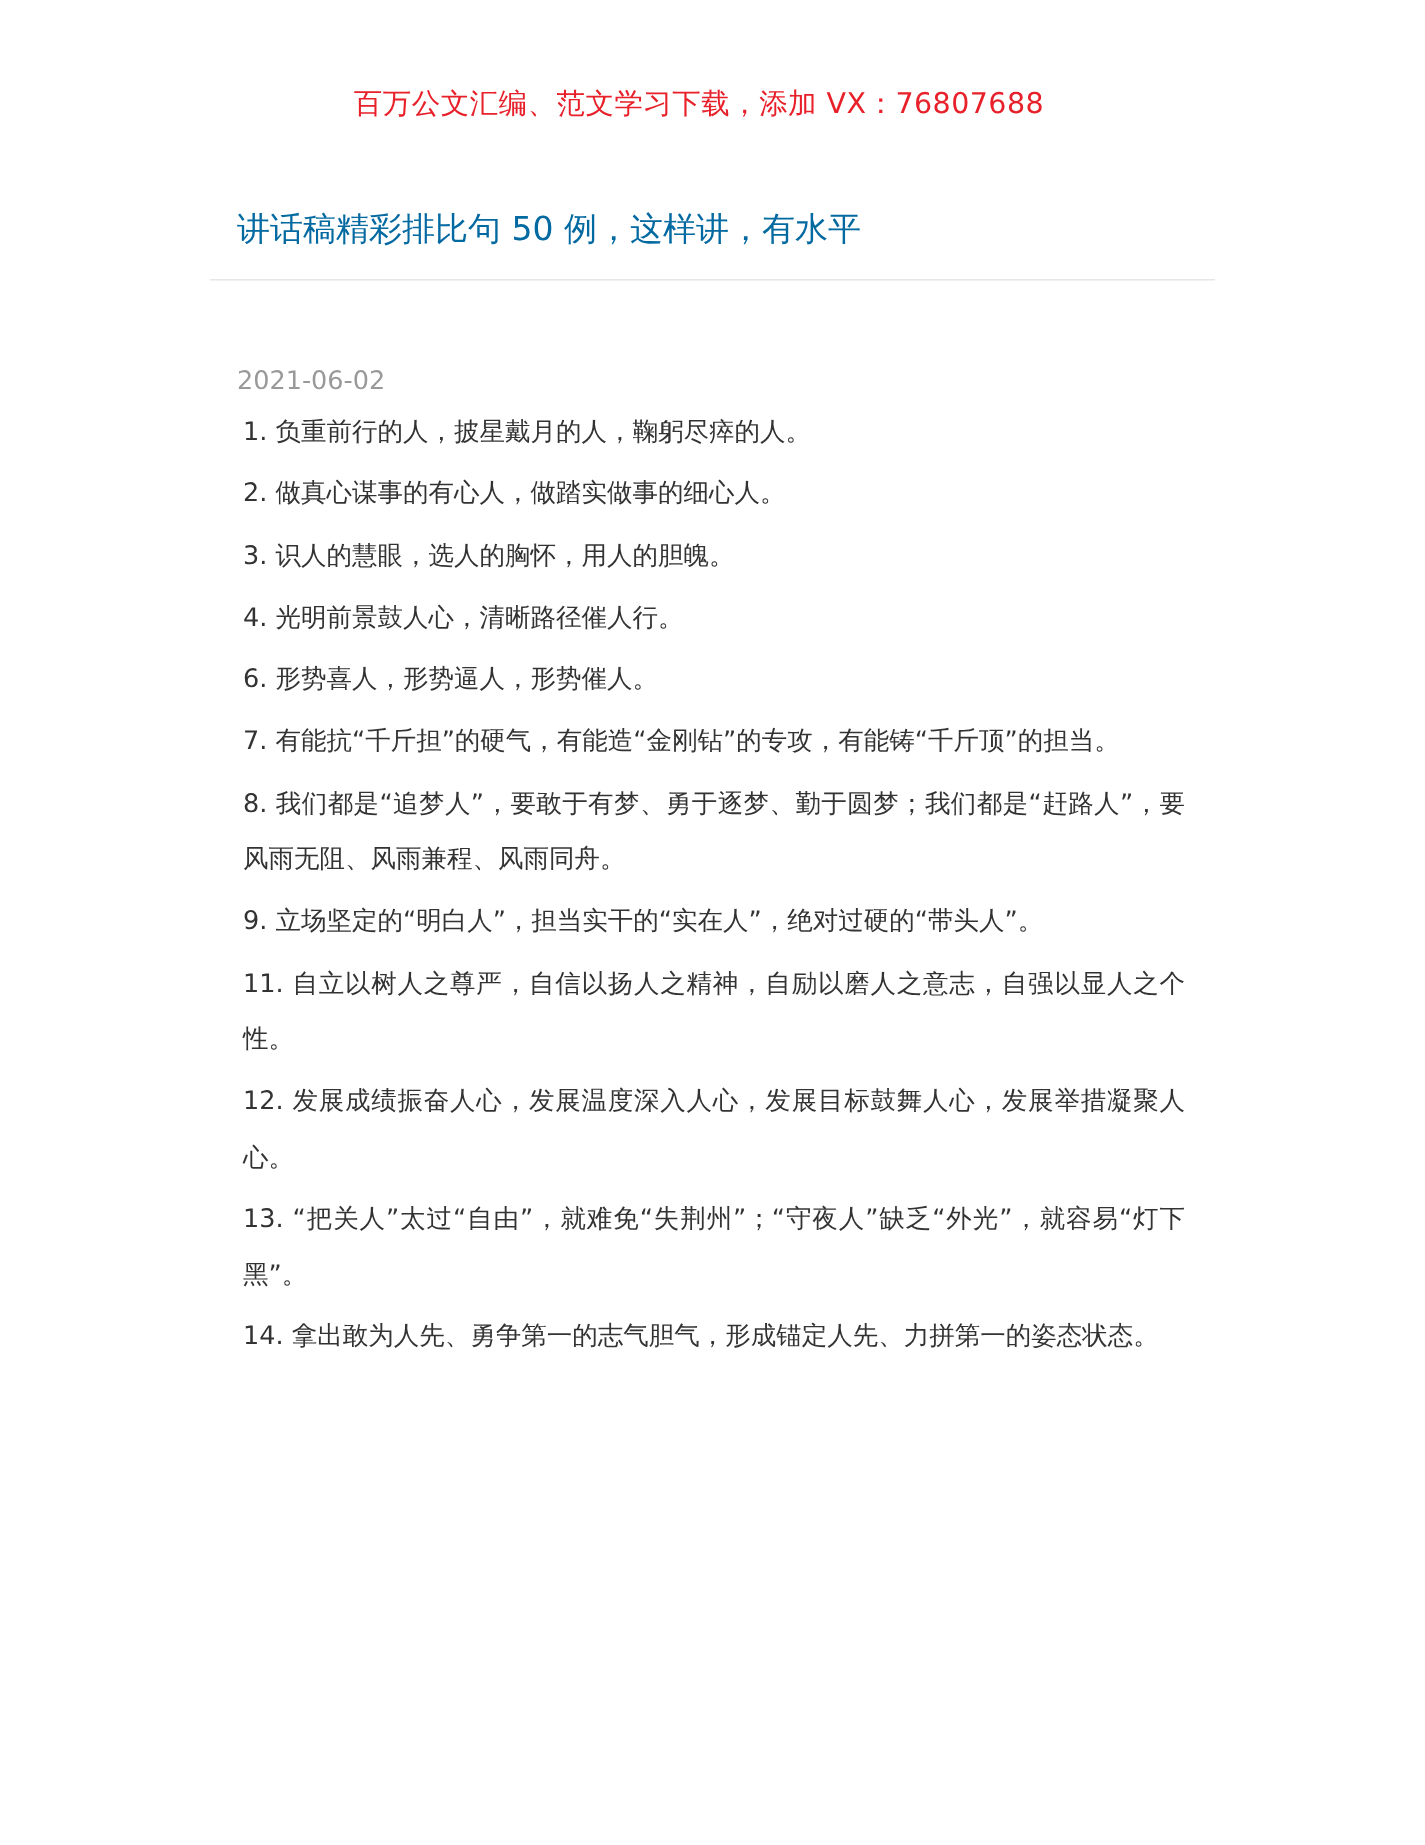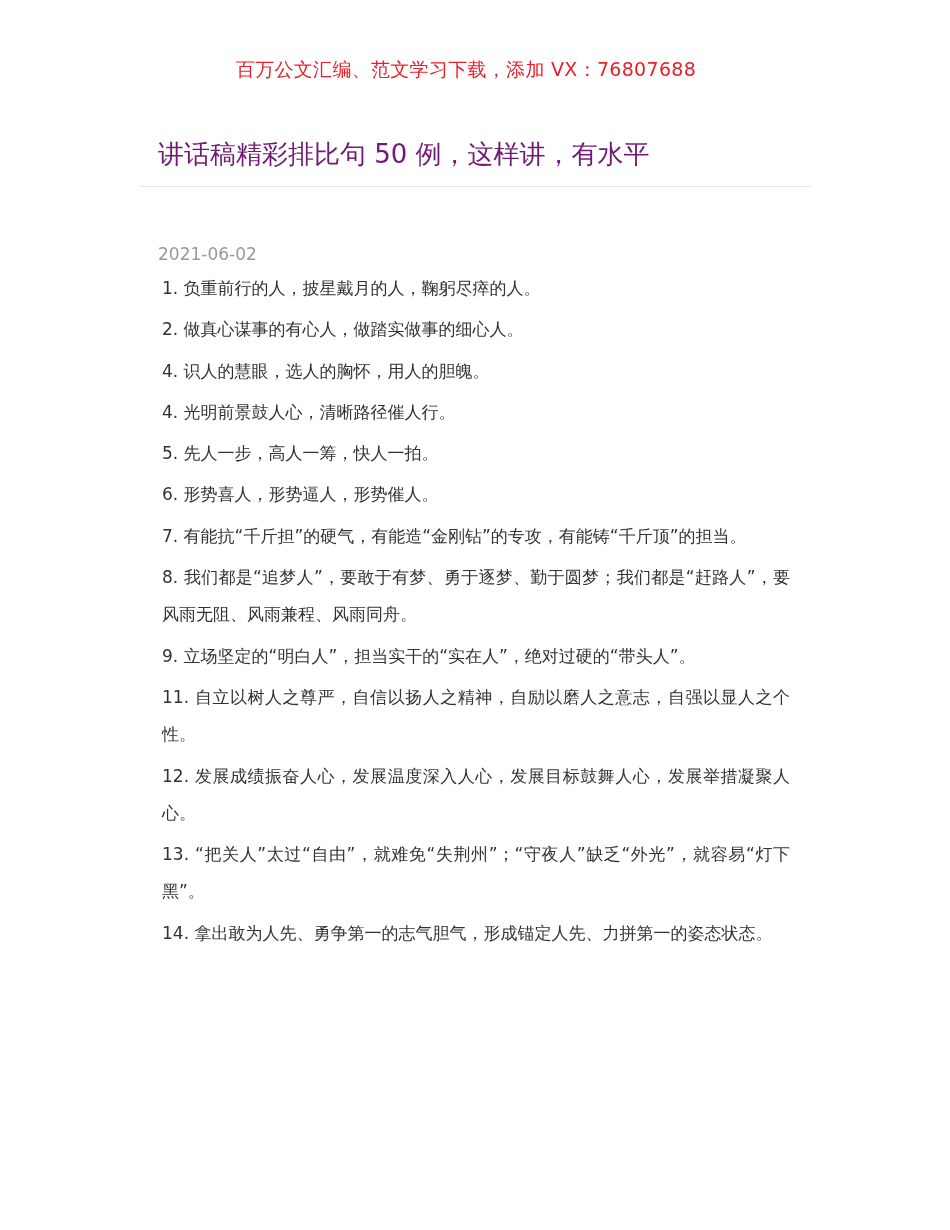--- a/index.html
+++ b/index.html
@@ -29,24 +29,24 @@
     .title-wrap {
       position: absolute;
       top: 136px;
       left: 140px;
       width: 670px;
       border-bottom: 1px solid #e6e6e6;
       padding-bottom: 14px;
     }
     .title {
       margin: 0 0 0 18px;
-      font-size: 26px;
+      font-size: 22px;
       font-weight: normal;
       line-height: 36px;
-      color: #701a75;
+      color: #0369a1;
     }
     .content {
       position: absolute;
       top: 242px;
       left: 158px;
       width: 636px;
     }
     .date {
       font-size: 17px;
       color: #999999;
@@ -71,23 +71,22 @@
 
 <div class="title-wrap">
   <h1 class="title">讲话稿精彩排比句 50 例，这样讲，有水平</h1>
 </div>
 
 <div class="content">
   <div class="date">2021-06-02</div>
   <div class="items">
     <p class="item">1. 负重前行的人，披星戴月的人，鞠躬尽瘁的人。</p>
     <p class="item">2. 做真心谋事的有心人，做踏实做事的细心人。</p>
-    <p class="item">4. 识人的慧眼，选人的胸怀，用人的胆魄。</p>
+    <p class="item">3. 识人的慧眼，选人的胸怀，用人的胆魄。</p>
     <p class="item">4. 光明前景鼓人心，清晰路径催人行。</p>
-    <p class="item">5. 先人一步，高人一筹，快人一拍。</p>
     <p class="item">6. 形势喜人，形势逼人，形势催人。</p>
     <p class="item">7. 有能抗“千斤担”的硬气，有能造“金刚钻”的专攻，有能铸“千斤顶”的担当。</p>
     <p class="item">8. 我们都是“追梦人”，要敢于有梦、勇于逐梦、勤于圆梦；我们都是“赶路人”，要风雨无阻、风雨兼程、风雨同舟。</p>
     <p class="item">9. 立场坚定的“明白人”，担当实干的“实在人”，绝对过硬的“带头人”。</p>
     <p class="item">11. 自立以树人之尊严，自信以扬人之精神，自励以磨人之意志，自强以显人之个性。</p>
     <p class="item">12. 发展成绩振奋人心，发展温度深入人心，发展目标鼓舞人心，发展举措凝聚人心。</p>
     <p class="item">13. “把关人”太过“自由”，就难免“失荆州”；“守夜人”缺乏“外光”，就容易“灯下黑”。</p>
     <p class="item">14. 拿出敢为人先、勇争第一的志气胆气，形成锚定人先、力拼第一的姿态状态。</p>
   </div>
 </div>

